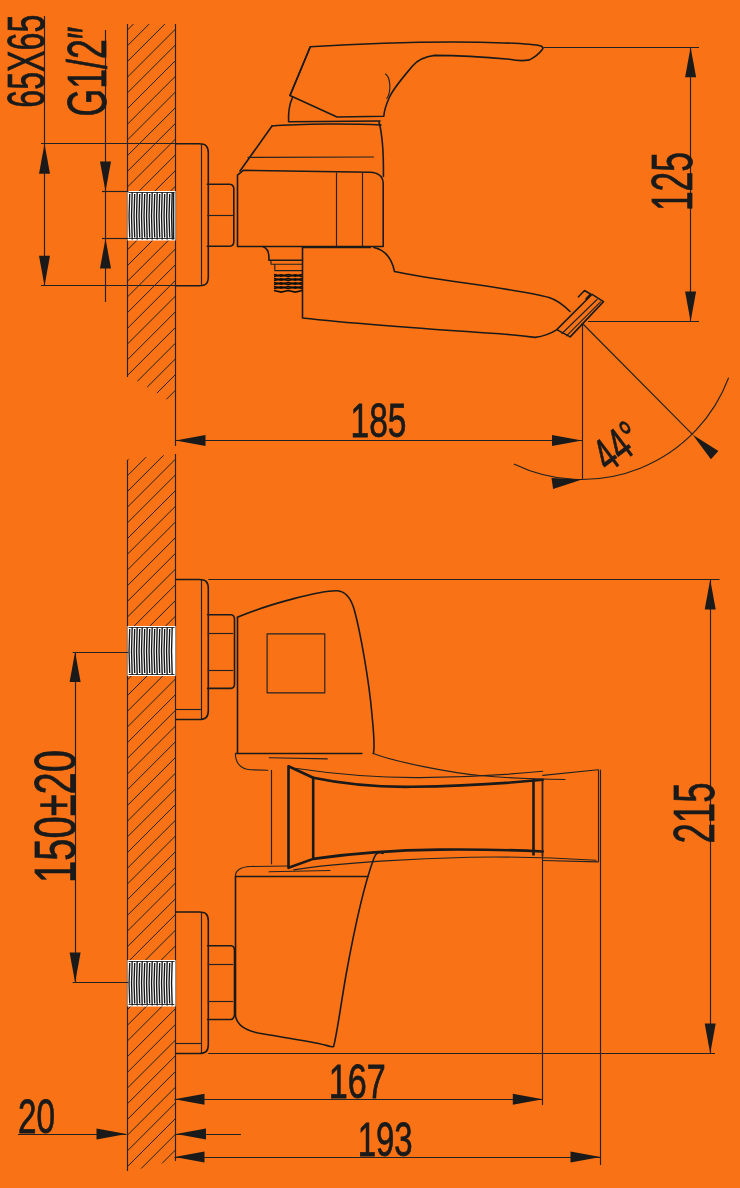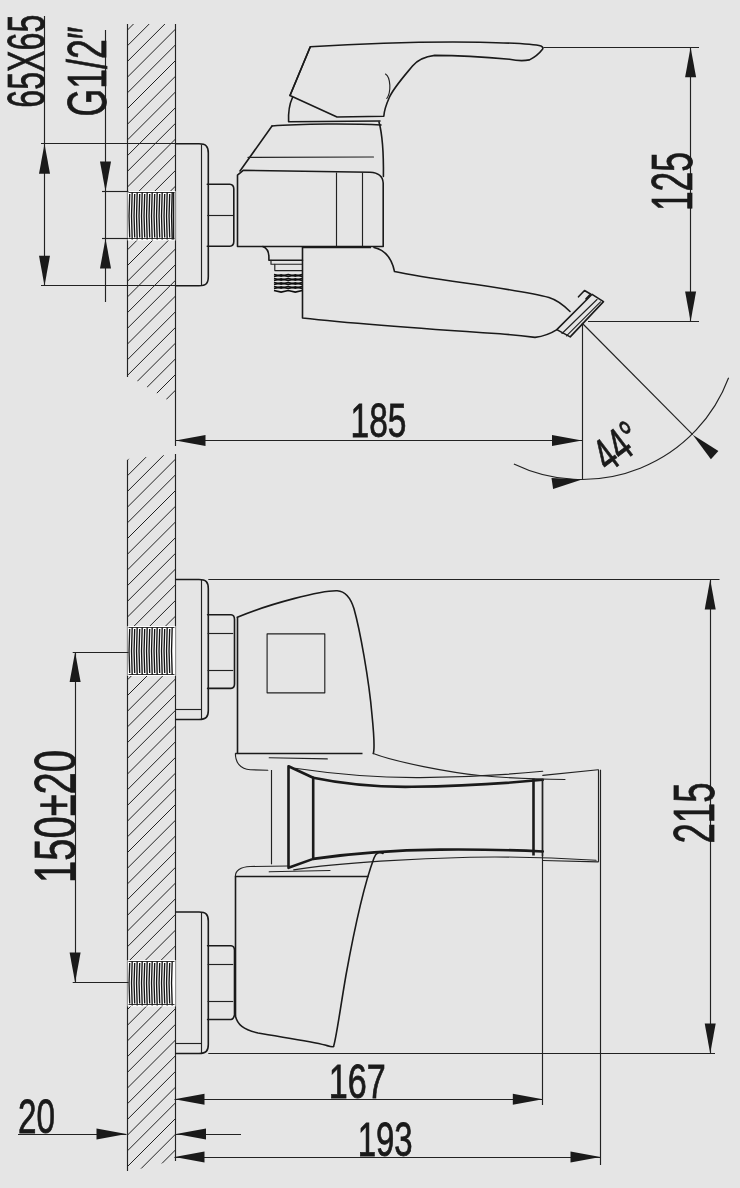--- a/index.html
+++ b/index.html
@@ -1,15 +1,15 @@
 <!DOCTYPE html>
 <html><head><meta charset="utf-8">
 <style>
 html,body{margin:0;padding:0;background:#ffffff;}
-#page{width:740px;height:1188px;position:relative;background:#e5e5e5;overflow:hidden;}
+#page{width:740px;height:1188px;position:relative;background:#f97316;overflow:hidden;}
 </style></head>
 <body>
 
 <div id="page">
 <svg width="740" height="1188" viewBox="0 0 740 1188" xmlns="http://www.w3.org/2000/svg">
 
 <g>
         <clipPath id="clipu">
           <polygon points="127.5,24.0 175.5,24.0 175.5,405.0 127.5,375.0"></polygon>
         </clipPath>

